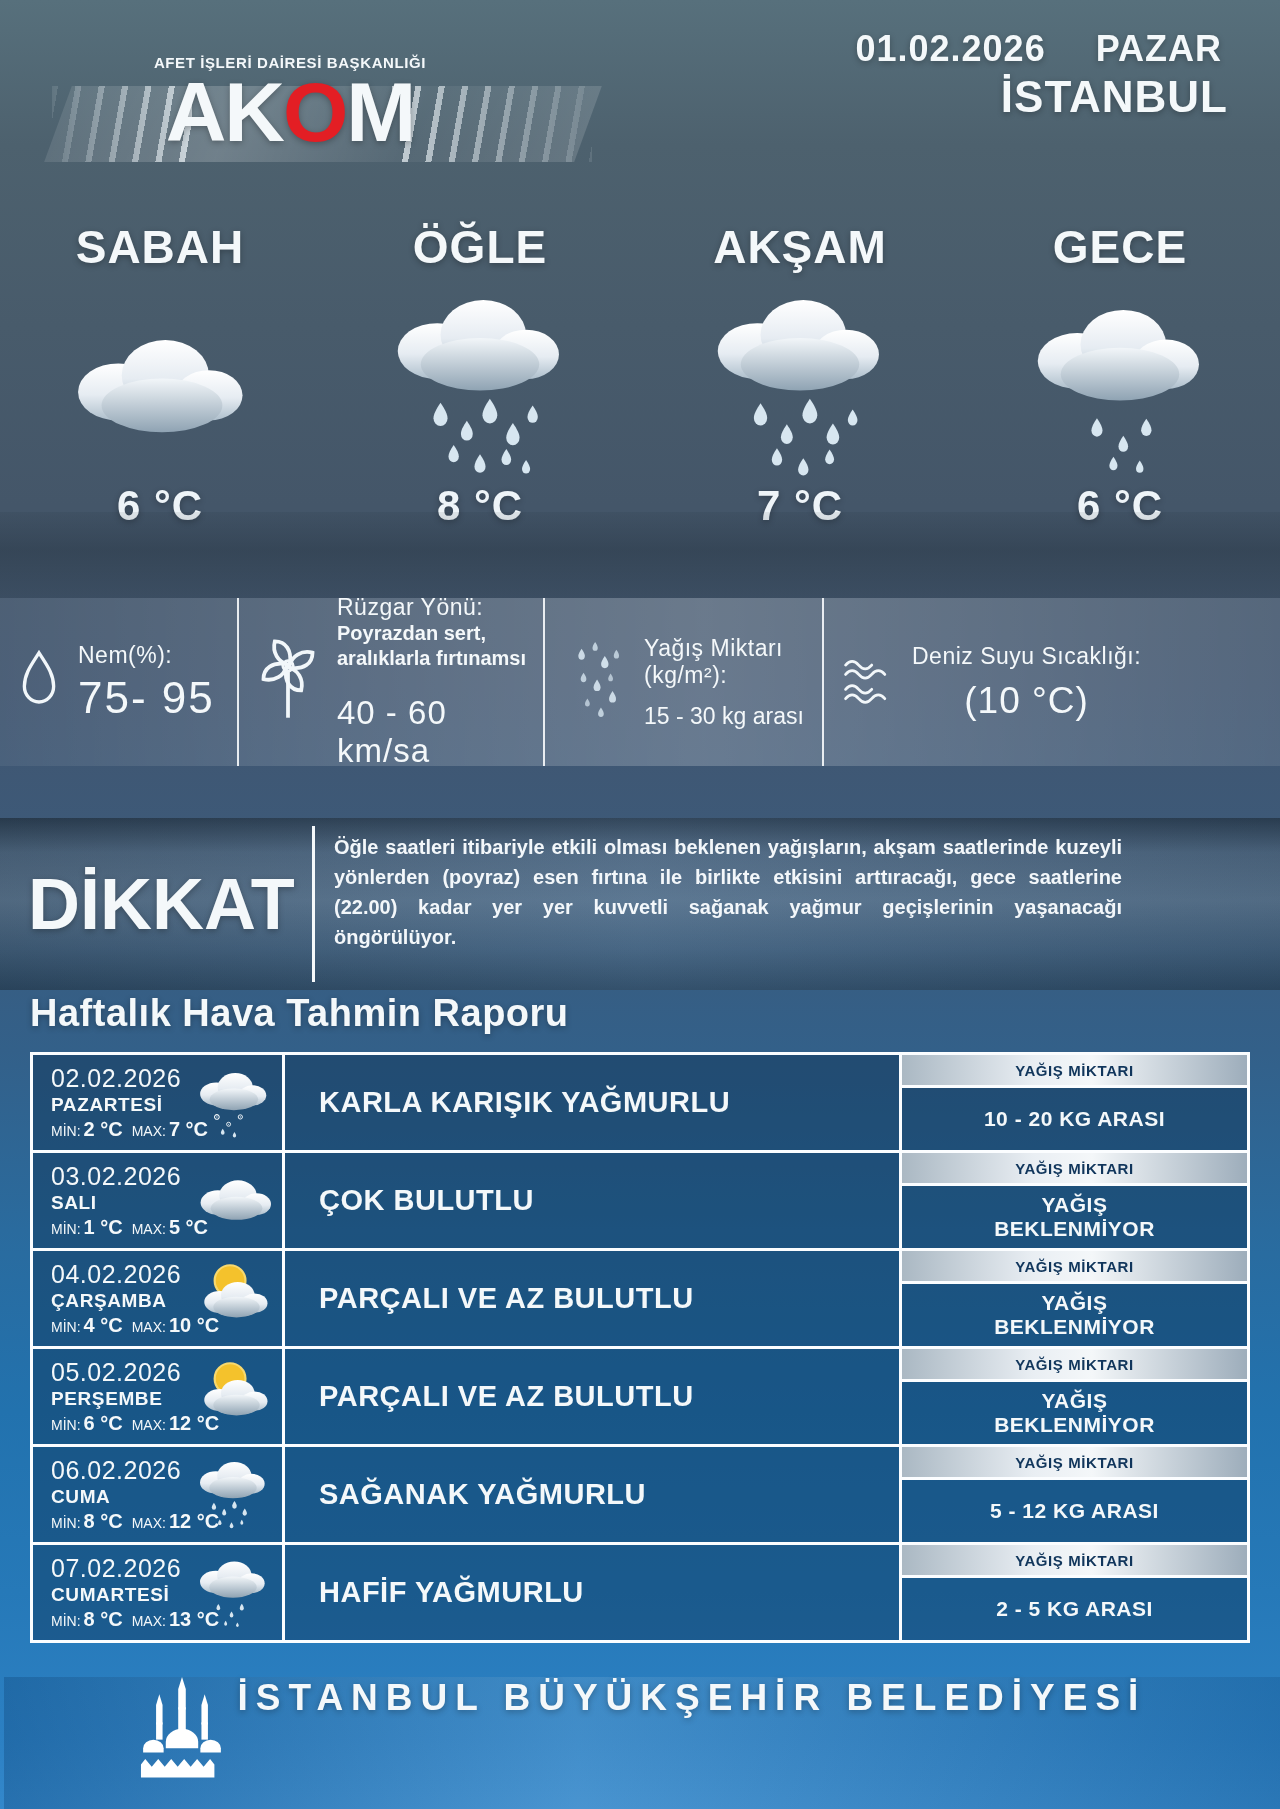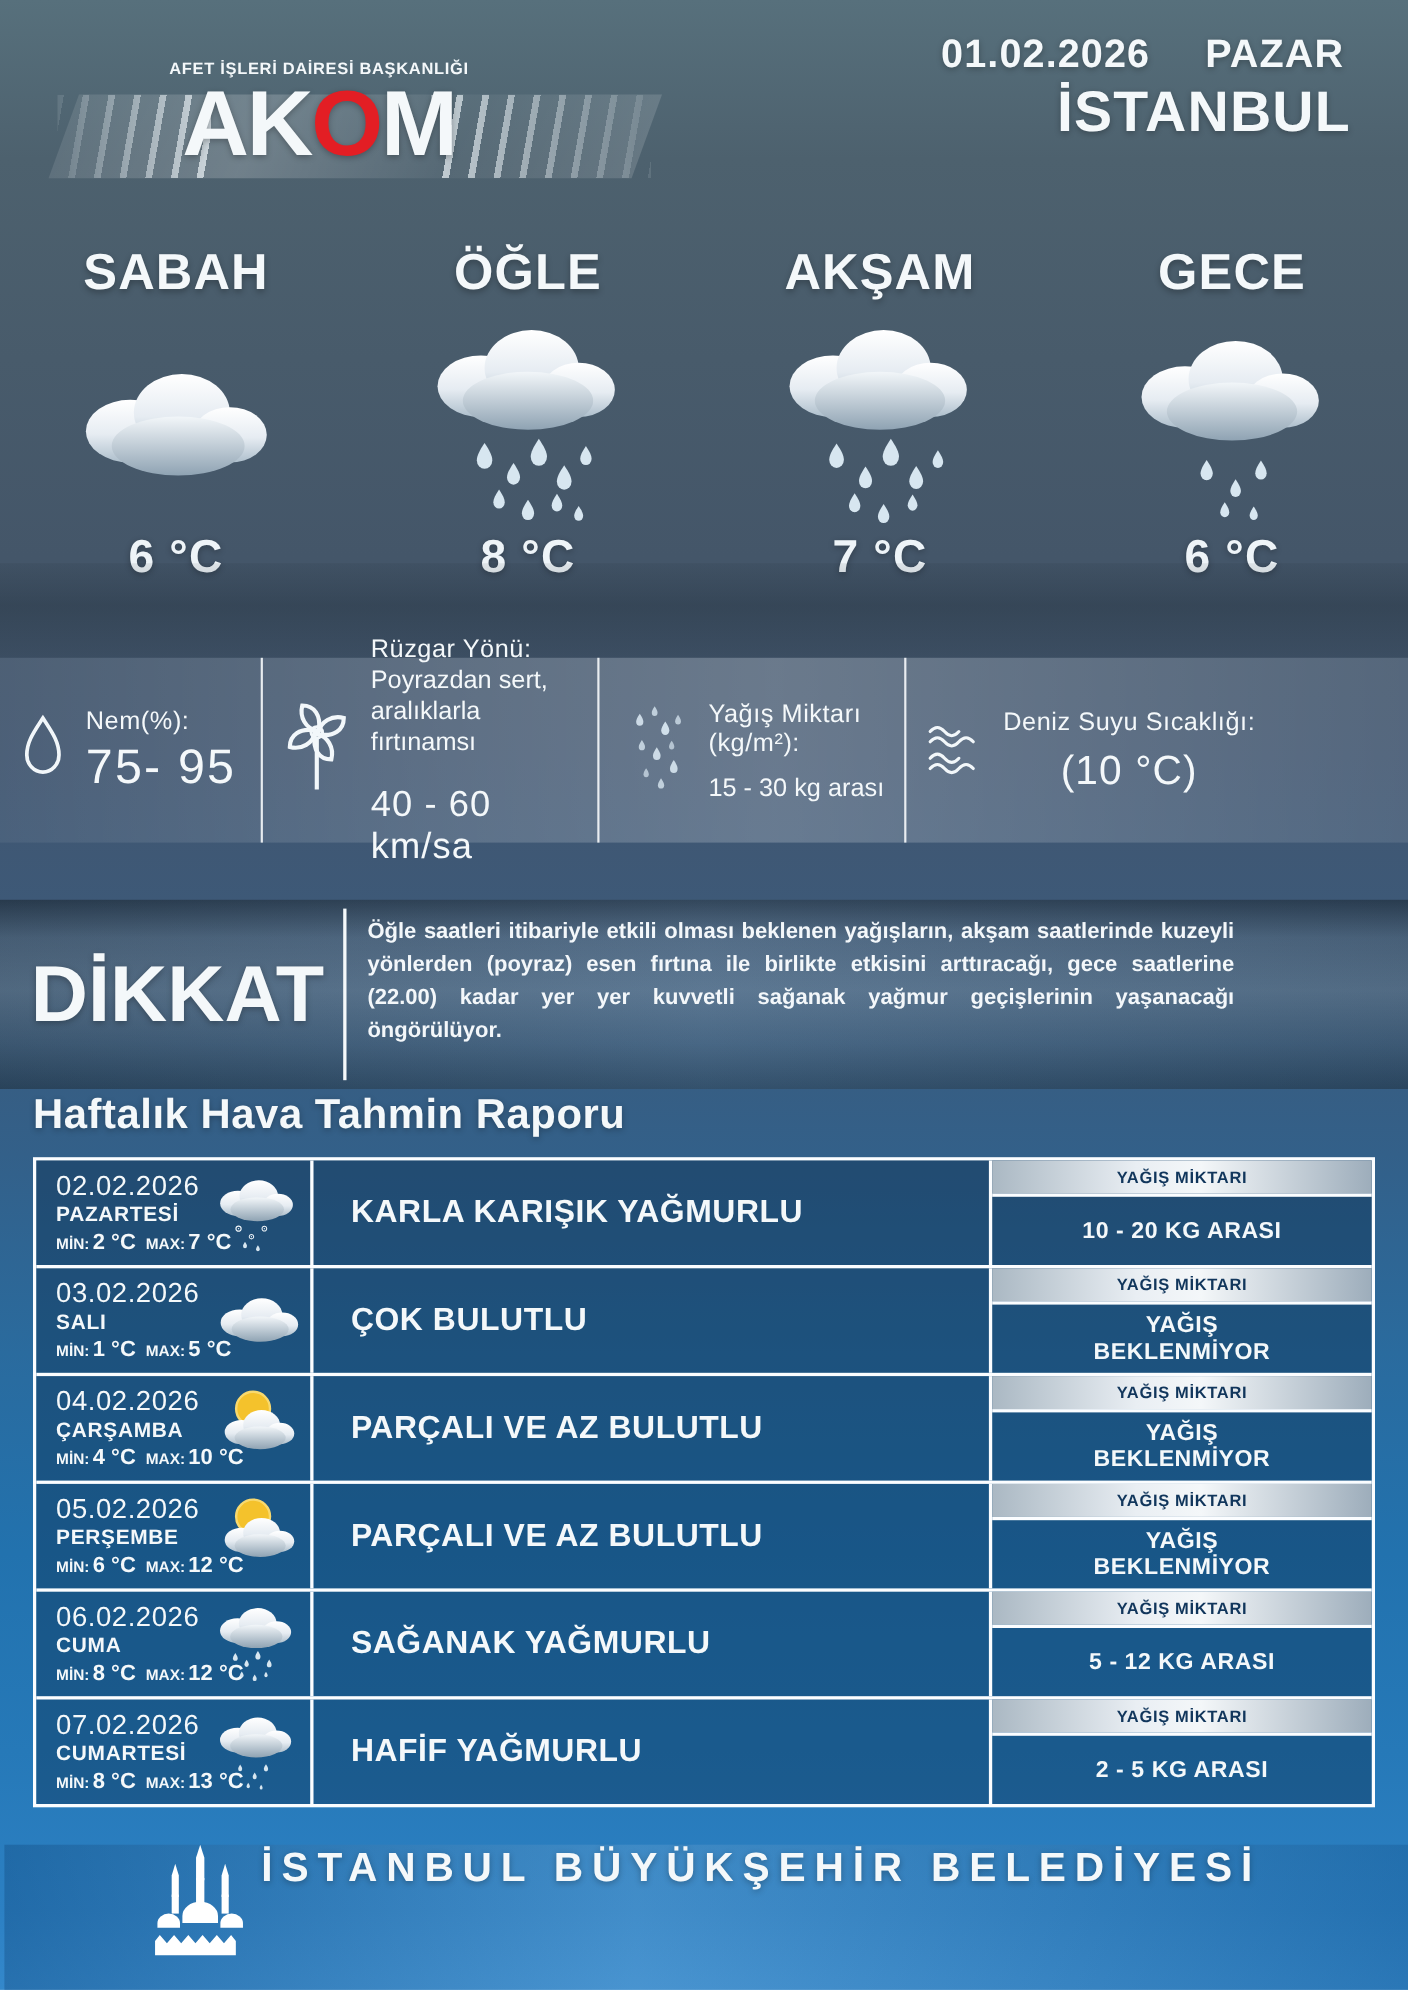--- a/index.html
+++ b/index.html
@@ -19,21 +19,21 @@
   .akom-word .ao{color:#e31e24;}
   .logo-sweep{position:absolute;left:58px;top:86px;width:530px;height:76px;transform:skewX(-20deg);
     background:linear-gradient(90deg,rgba(255,255,255,0.10),rgba(255,255,255,0.20) 32%,rgba(255,255,255,0.05) 68%,rgba(255,255,255,0.14));z-index:1;}
   .stripes{position:absolute;top:86px;height:76px;z-index:2;
     background:repeating-linear-gradient(100deg,rgba(235,242,246,0.75) 0 6px,rgba(235,242,246,0) 6px 23px);}
   .stripes.left{left:52px;width:140px;
     -webkit-mask-image:linear-gradient(90deg,rgba(0,0,0,0.15),#000);mask-image:linear-gradient(90deg,rgba(0,0,0,0.15),#000);}
   .stripes.right{left:392px;width:200px;
     -webkit-mask-image:linear-gradient(90deg,#000,rgba(0,0,0,0.15));mask-image:linear-gradient(90deg,#000,rgba(0,0,0,0.15));}
   .dateline{position:absolute;top:28px;right:58px;display:flex;gap:50px;font-size:36px;font-weight:700;letter-spacing:1px;}
-  .city{position:absolute;top:72px;right:52px;font-size:52px;font-weight:700;letter-spacing:1px;}
+  .city{position:absolute;top:72px;right:52px;font-size:44px;font-weight:700;letter-spacing:1px;}
   
   .periods{position:absolute;top:220px;left:0;width:100%;display:flex;}
   .period{flex:1;display:flex;flex-direction:column;align-items:center;}
   .p-label{font-size:46px;font-weight:800;letter-spacing:1px;}
   .p-icon{height:212px;display:flex;align-items:center;justify-content:center;margin-top:4px;}
   .p-icon svg{width:212px;height:204px;}
   .p-temp{font-size:42px;font-weight:700;margin-top:-8px;letter-spacing:1px;color:#eef4f8;}
   
   .sheen{position:absolute;top:512px;left:0;right:0;height:86px;
     background:linear-gradient(180deg,rgba(15,25,32,0.08),rgba(15,25,32,0.26) 45%,rgba(15,25,32,0.14));}
@@ -42,21 +42,21 @@
     background:linear-gradient(90deg,rgba(255,255,255,0.06) 0%,rgba(255,255,255,0.15) 30%,rgba(255,255,255,0.21) 55%,rgba(255,255,255,0.10) 100%);}
   .metric{display:flex;align-items:center;box-sizing:border-box;padding:0 16px;}
   .metric + .metric{border-left:2px solid rgba(252,254,255,0.88);}
   .m-hum{flex:0 0 237px;border-radius:25px;}
   .m-wind{flex:0 0 306px;}
   .m-prec{flex:0 0 279px;padding-left:25px;}
   .m-sea{flex:1;}
   .m-col{display:flex;flex-direction:column;margin-left:16px;}
   .m-label{font-size:23px;font-weight:400;letter-spacing:0.5px;}
   .m-value-lg{font-size:44px;font-weight:400;letter-spacing:2px;margin-top:4px;}
-  .m-bold-line{font-size:23px;font-weight:400;line-height:1.25;}
+  .m-bold-line{font-size:20px;font-weight:700;line-height:1.25;}
   .m-value-md{font-size:33px;font-weight:400;margin-top:23px;letter-spacing:1px;}
   .m-value-sm{font-size:23px;font-weight:400;margin-top:14px;}
   .m-sea .m-value-md{align-self:center;font-size:37px;margin-top:10px;}
   
   .warning{position:absolute;top:818px;left:0;right:0;height:172px;
     background:
       linear-gradient(180deg,rgba(10,18,24,0.34) 0%,rgba(150,165,175,0.16) 20%,rgba(175,190,200,0.22) 48%,rgba(95,110,122,0.18) 76%,rgba(20,30,38,0.30) 100%),
       linear-gradient(90deg,rgba(40,52,62,0.28),rgba(165,180,190,0.10) 50%,rgba(40,52,62,0.20));}
   .w-title{position:absolute;left:28px;top:50%;transform:translateY(-50%);font-size:72px;font-weight:900;letter-spacing:0;}
   .w-sep{position:absolute;left:312px;top:8px;bottom:8px;width:3px;background:#f5f9fb;}
@@ -65,21 +65,21 @@
   
   .wk-title{position:absolute;left:30px;top:992px;font-size:38px;font-weight:700;letter-spacing:0.5px;}
   .wtable{position:absolute;left:30px;right:30px;top:1052px;border:3px solid #fbfdff;}
   .wrow{height:95px;display:grid;grid-template-columns:252px 1fr 345px;background:rgba(10,44,78,0.40);}
   .wrow + .wrow{border-top:3px solid #fbfdff;}
   .c-info{border-right:3px solid #fbfdff;display:flex;align-items:center;padding-left:18px;box-sizing:border-box;}
   .d-block{display:flex;flex-direction:column;min-width:138px;}
   .d-date{font-size:25px;font-weight:400;letter-spacing:0.5px;}
   .d-day{font-size:19px;font-weight:700;letter-spacing:0.6px;margin-top:1px;}
   .d-minmax{margin-top:2px;white-space:nowrap;}
-  .mm-lab{font-size:14px;font-weight:700;margin-right:3px;}
+  .mm-lab{font-size:14px;font-weight:400;margin-right:3px;}
   .mm-val{font-size:20px;font-weight:700;margin-right:9px;}
   .d-icon{margin-left:auto;margin-right:8px;width:88px;height:84px;}
   .d-icon svg{width:88px;height:84px;}
   .c-desc{border-right:3px solid #fbfdff;display:flex;align-items:center;padding-left:34px;
     font-size:29px;font-weight:700;letter-spacing:0.5px;}
   .c-amt{display:flex;flex-direction:column;}
   .amt-head{height:30px;flex:0 0 30px;border-bottom:3px solid #fbfdff;display:flex;align-items:center;justify-content:center;
     background:linear-gradient(90deg,#aab8c3 0%,#e9eef3 38%,#f4f7f9 55%,#9dadbb 100%);
     color:#11365c;font-size:15px;font-weight:700;letter-spacing:0.6px;}
   .amt-val{flex:1;display:flex;align-items:center;justify-content:center;}

